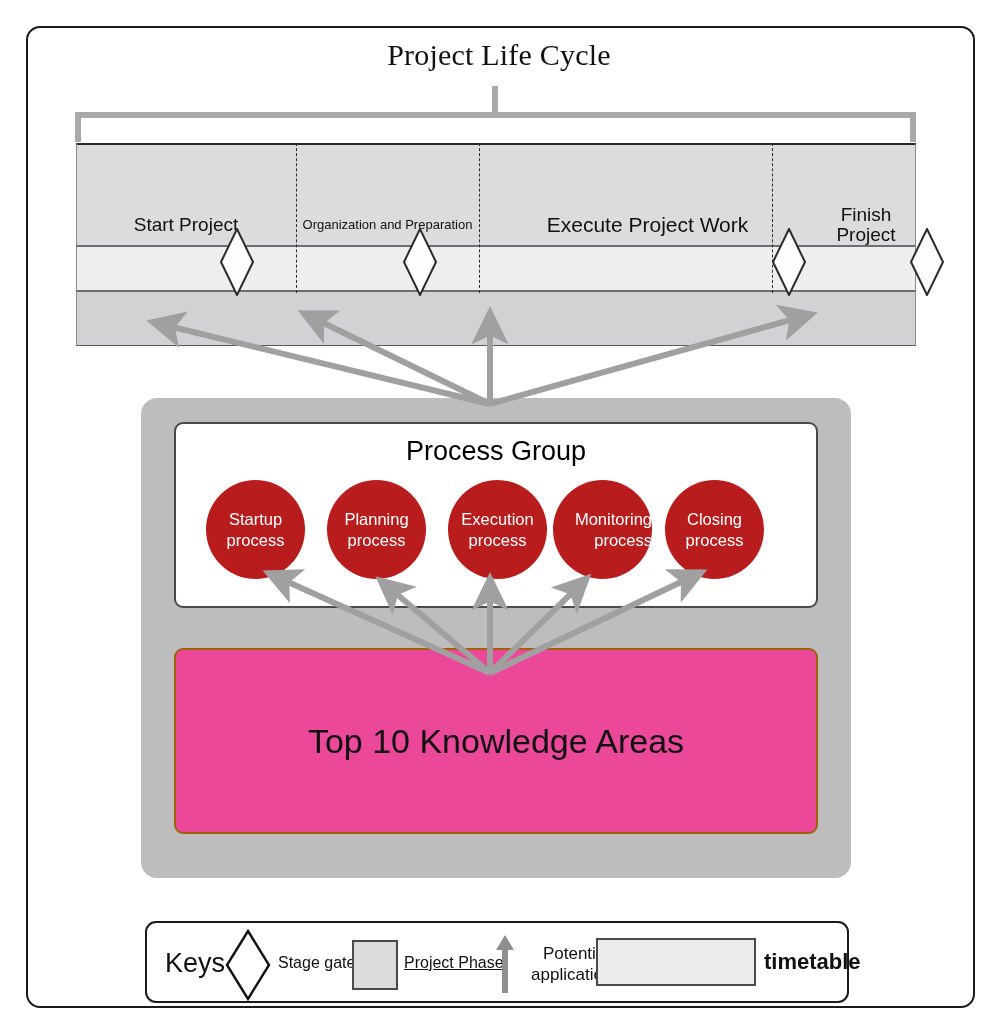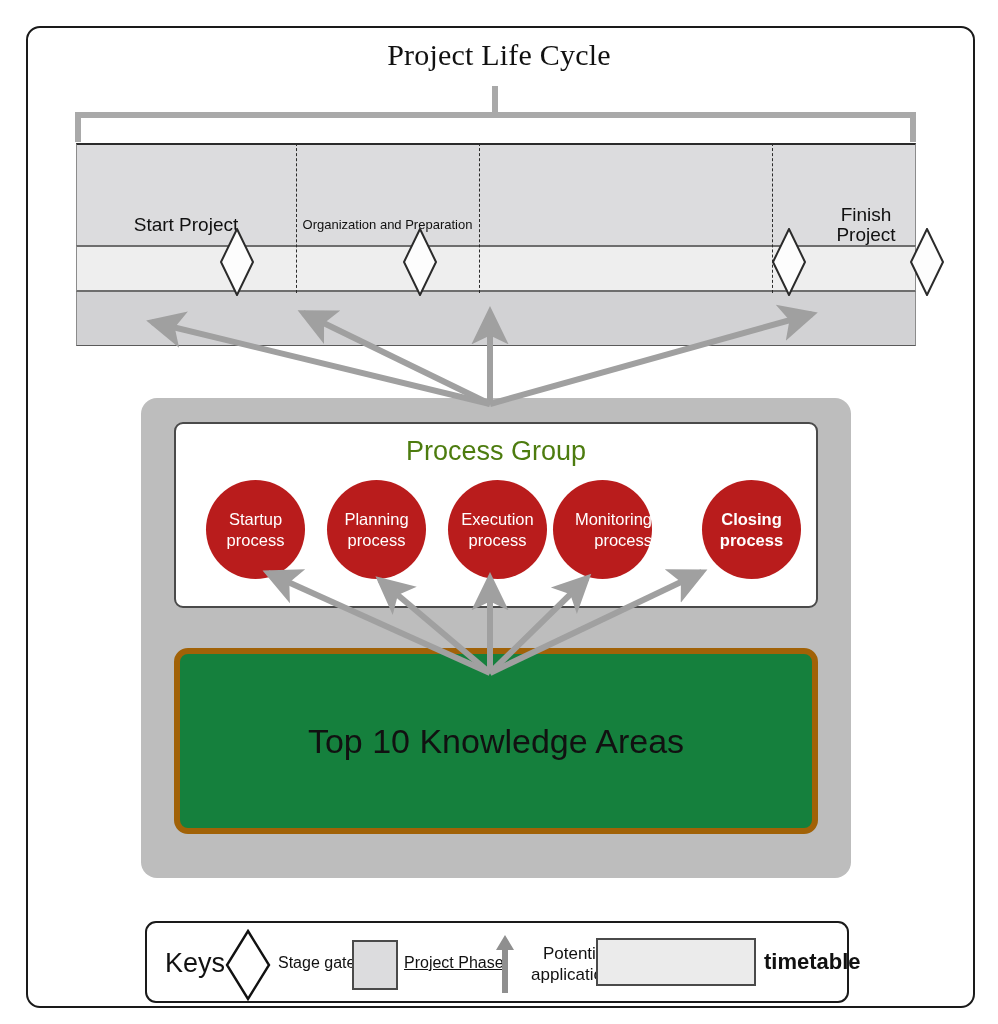--- a/index.html
+++ b/index.html
@@ -161,21 +161,21 @@
     border-radius: 9px;
     box-sizing: border-box;
   }
   #process-group-title {
     position: absolute;
     left: 0;
     top: 436px;
     width: 992px;
     text-align: center;
     font-size: 27px;
-    color: #4d7c0f;
+    color: #000000;
   }
   .proc-circle {
     position: absolute;
     width: 99px;
     height: 99px;
     border-radius: 50%;
     background: #b91c1c;
     color: #ffffff;
     display: flex;
     flex-direction: column;
@@ -184,23 +184,23 @@
     font-size: 16.5px;
     line-height: 1.22;
     text-align: center;
   }
   #knowledge-box {
     position: absolute;
     left: 174px;
     top: 648px;
     width: 644px;
     height: 186px;
-    background: #15803d;
-    border: 6px solid #a16207;
-    border-radius: 14px;
+    background: #ec4899;
+    border: 2px solid #a16207;
+    border-radius: 9px;
     box-sizing: border-box;
     display: flex;
     align-items: center;
     justify-content: center;
   }
   #knowledge-title {
     font-size: 34px;
     color: #111111;
   }
   
@@ -311,20 +311,21 @@
     <div class="tick-right"></div>
   </div>
 
   <div id="lifecycle">
     <div class="band" id="band-phase"></div>
     <div class="band" id="band-timetable"></div>
     <div class="band" id="band-lower"></div>
 
     <div class="phase-label" style="left: 0px; width: 220px; font-size: 19px;">Start Project</div>
     <div class="phase-label" style="left: 220px; width: 183px; font-size: 13px;">Organization and Preparation</div>
+    <div class="phase-label" style="left: 403px; width: 337px; font-size: 21px;">Execute Project Work</div>
     <div class="phase-label" style="left: 740px; width: 100px; font-size: 19px;">Finish Project</div>
 
     <div class="divider" style="left: 220px;"></div>
     <div class="divider" style="left: 403px;"></div>
     <div class="divider" style="left: 696px;"></div>
 
     <div class="gate" style="left: 144px; top: 85px;">
       <svg width="34" height="68" viewBox="0 0 34 68">
           <polygon points="17,1 33,34 17,67 1,34" fill="#fdfdfd" stroke="#2b2b2b" stroke-width="2"></polygon>
         </svg>
@@ -360,21 +361,21 @@
     <span>process</span>
   </div>
   <div class="proc-circle" style="left: 448px; top: 480px;">
     <span>Execution</span>
     <span>process</span>
   </div>
   <div class="proc-circle" style="left: 553px; top: 480px; align-items: flex-end;">
     <span>Monitoring</span>
     <span>process</span>
   </div>
-  <div class="proc-circle" style="left: 702px; top: 480px; font-weight: bold;">
+  <div class="proc-circle" style="left: 665px; top: 480px;">
     <span>Closing</span>
     <span>process</span>
   </div>
 
   <div id="knowledge-box">
     <span id="knowledge-title">Top 10 Knowledge Areas</span>
   </div>
 
   <svg id="arrows">
     <defs>

